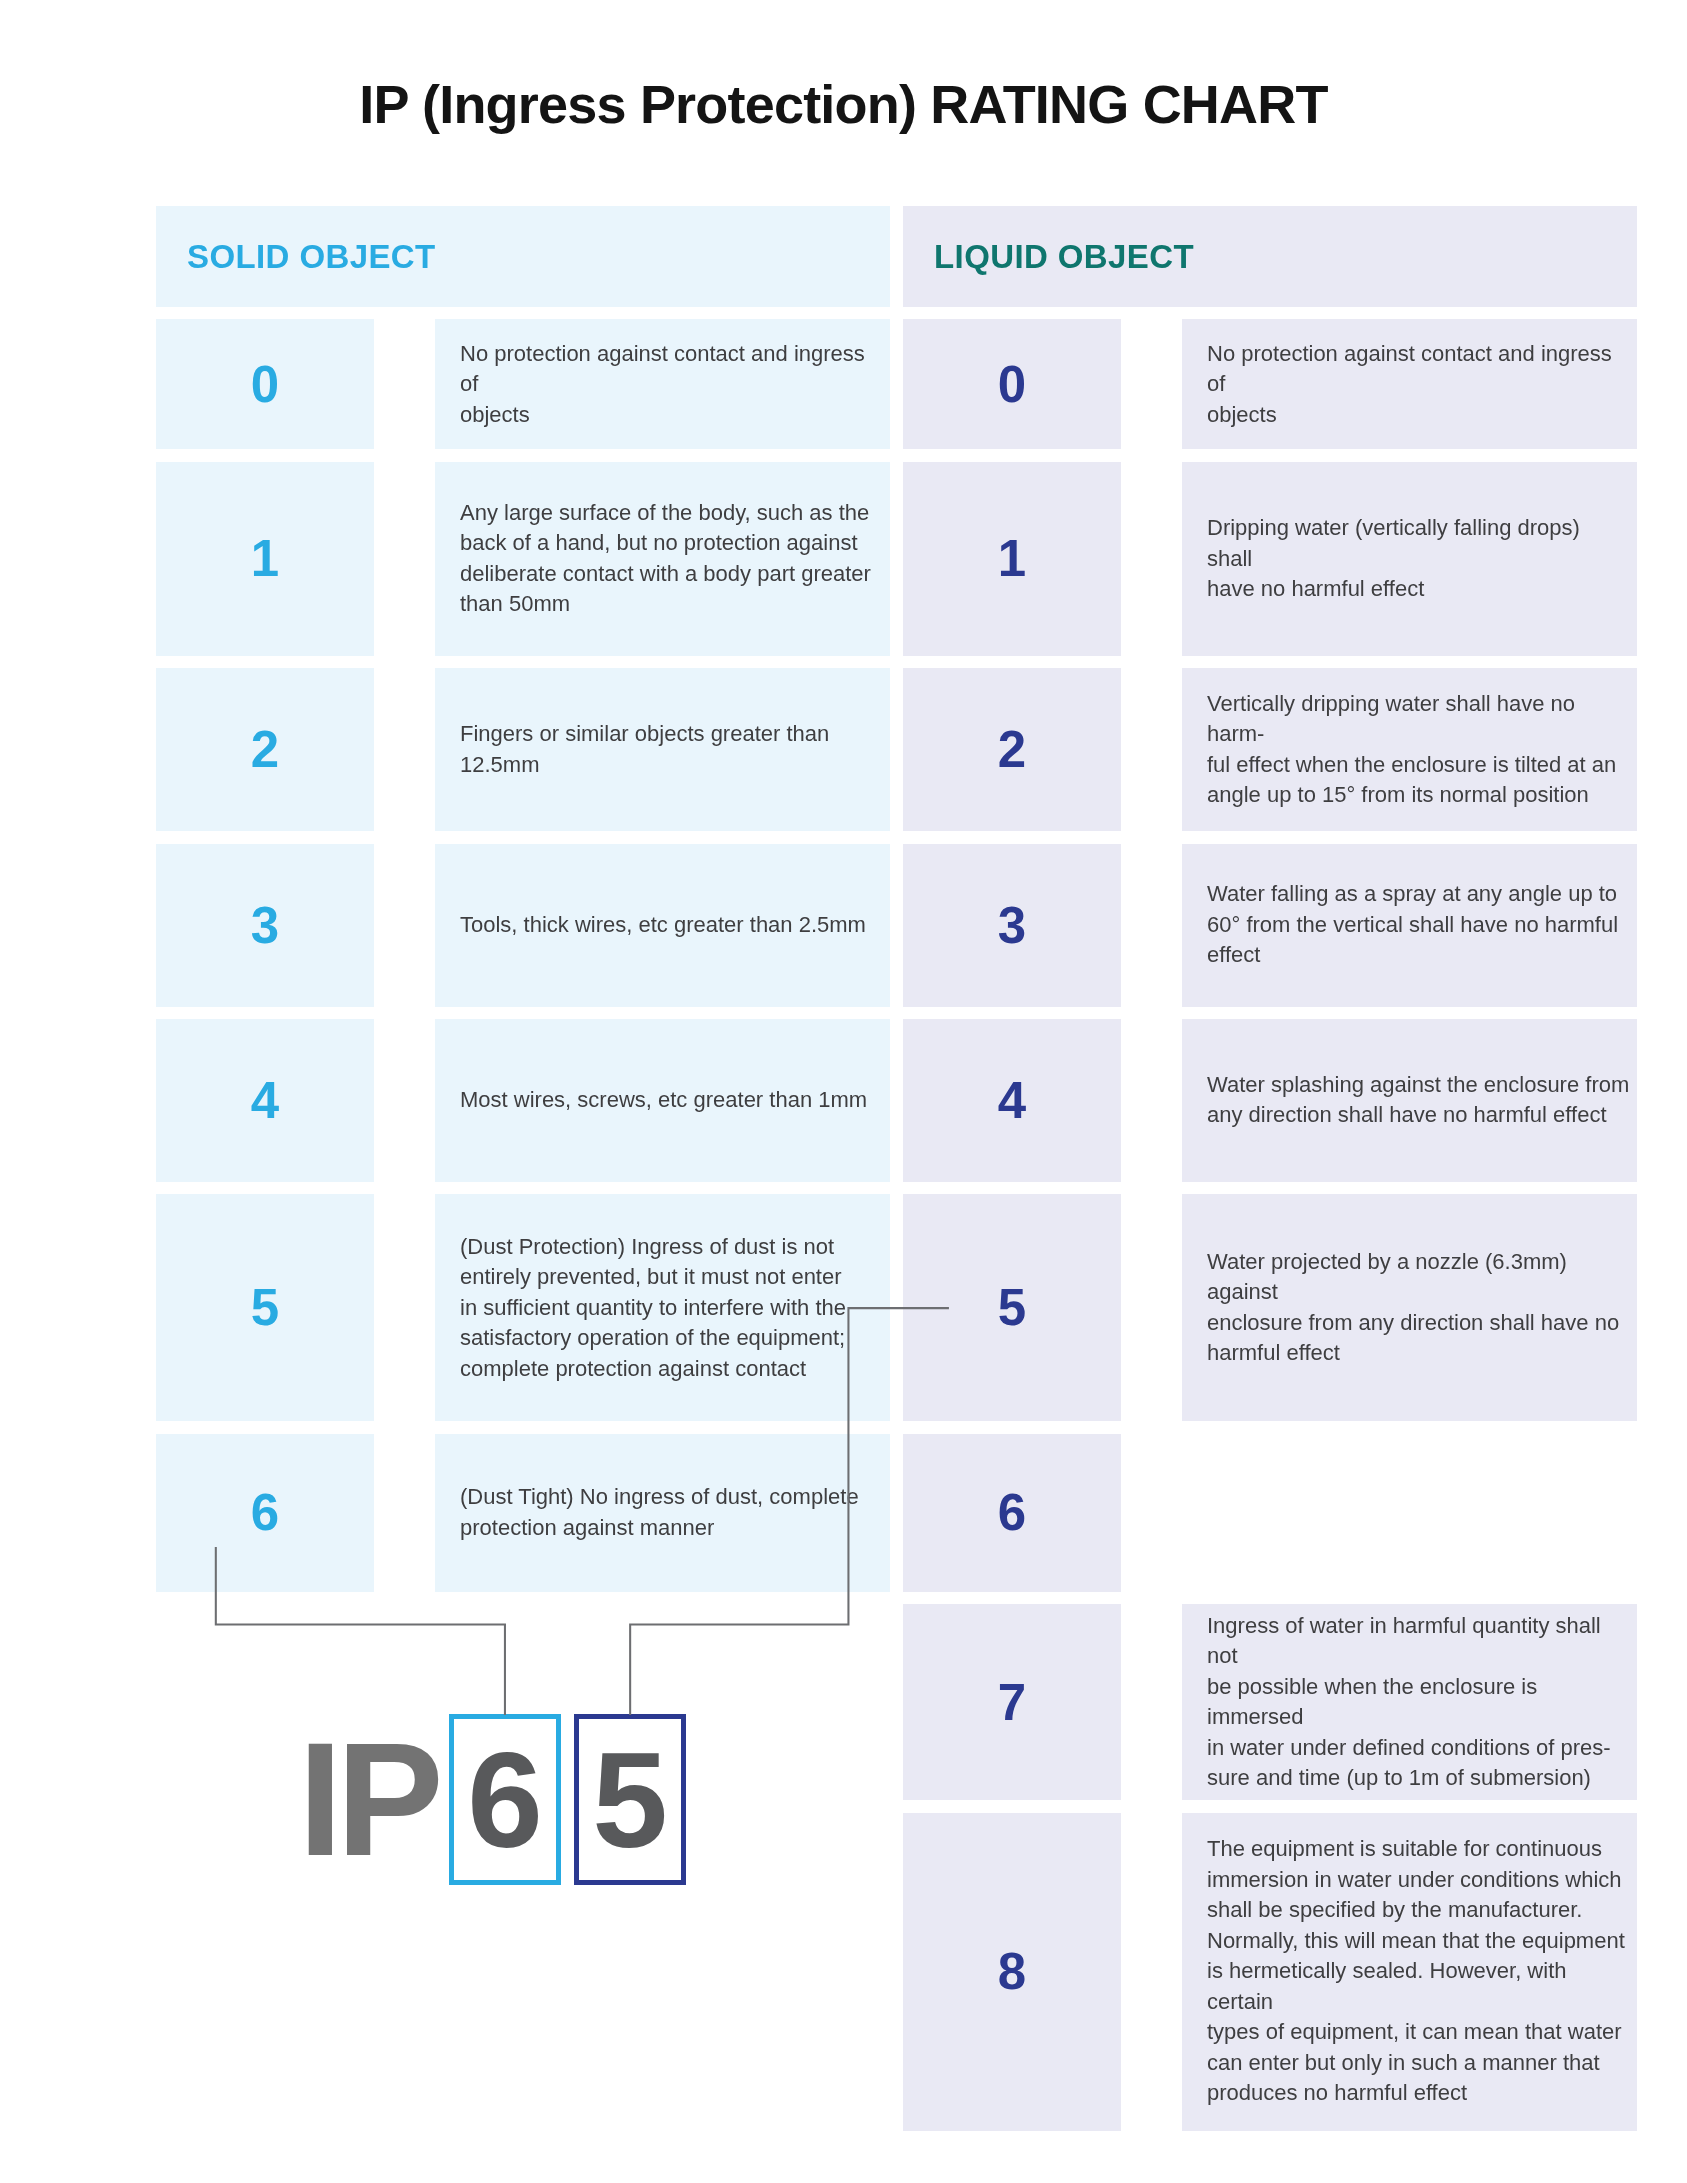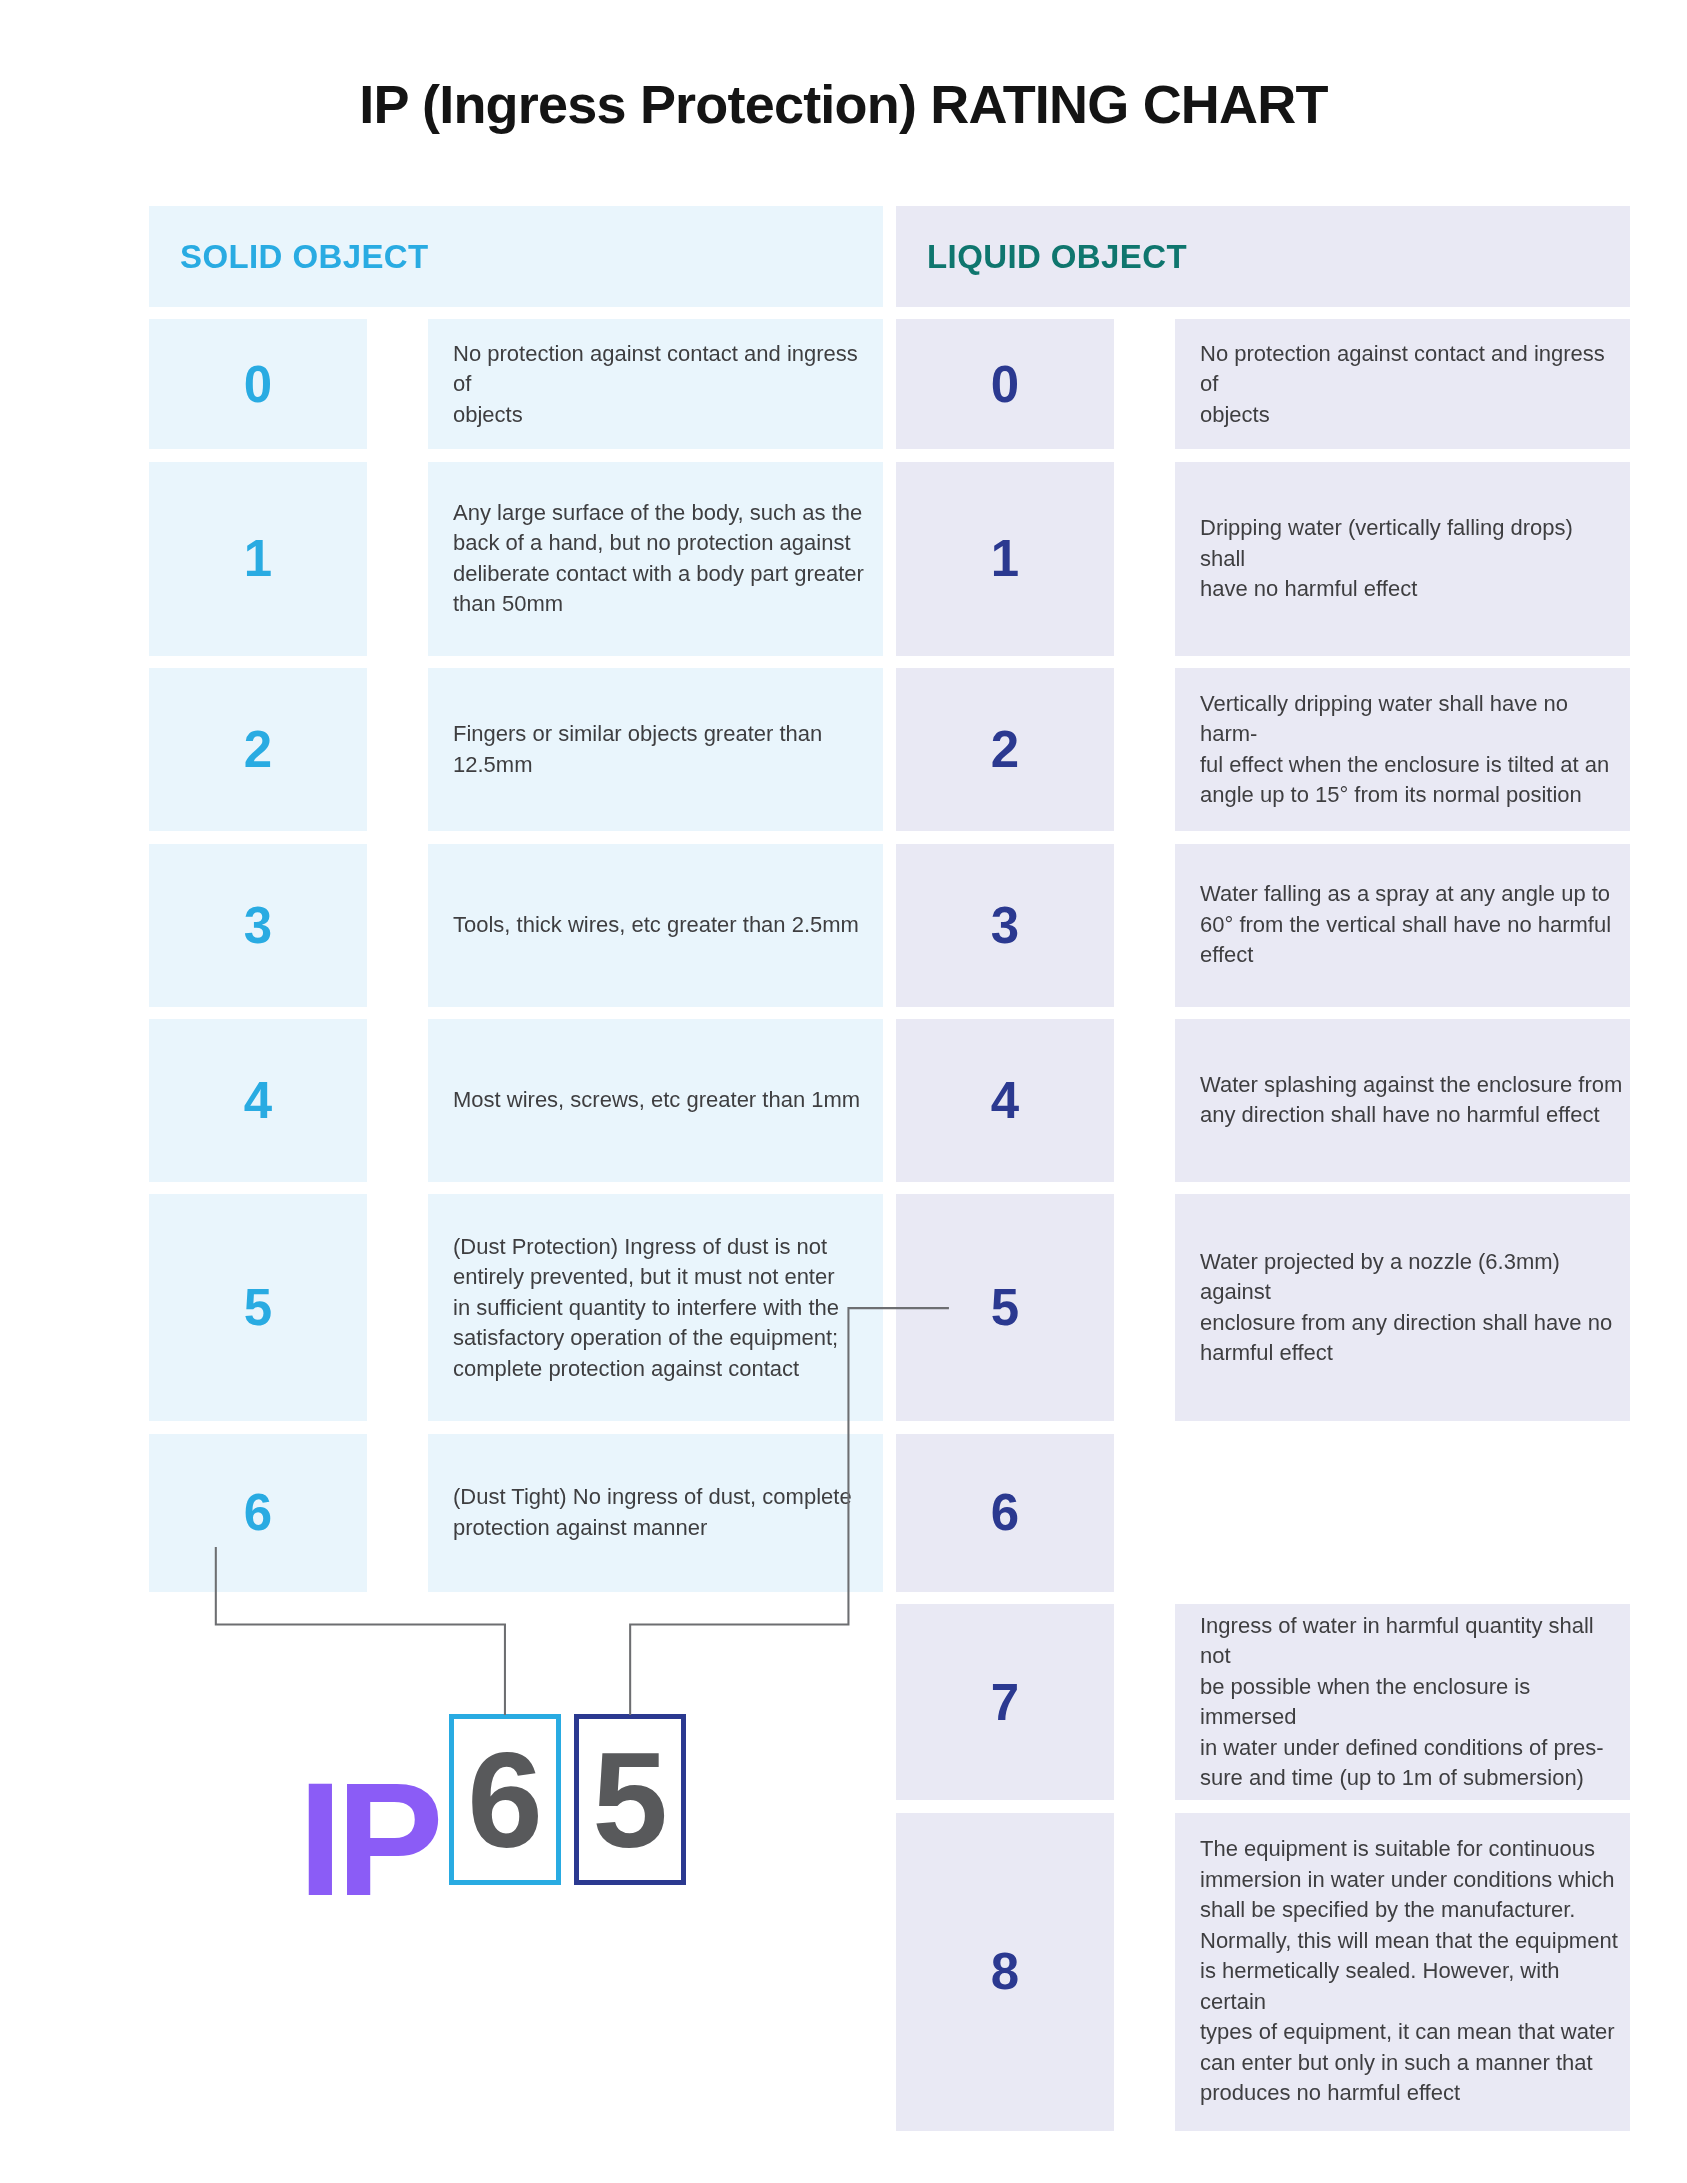--- a/index.html
+++ b/index.html
@@ -6,21 +6,21 @@
   .page {
     position:relative; width:1687px; height:2183px; overflow:hidden;
     background:#ffffff; font-family:"Liberation Sans", sans-serif;border-radius:18px;
   }
   .title {
     position:absolute; top:73px; left:0; width:100%; margin:0;
     text-align:center; font-size:54px; font-weight:bold; color:#141414;
     letter-spacing:-0.8px;
   }
   .grid {
-    position:absolute; left:117px; top:206px;
+    position:absolute; left:124px; top:206px;
     display:grid;
     grid-template-columns:218px 503px 218px 503px;
     grid-template-rows:101px 130px 194px 163px 163px 163px 227px 158px 196px 318px;
     column-gap:13px; row-gap:12.4px;padding-left:32px;
   }
   .hdr {
     display:flex; align-items:center; padding-left:31px;
     font-size:33px; font-weight:bold; letter-spacing:0.4px;
   }
   .hdrS { grid-row:1; grid-column:1/3; background:#E9F5FC; color:#29ABE2; }
@@ -41,21 +41,21 @@
     margin-left:48px;
   }
   .connector-svg {
     position:absolute; left:0; top:0; width:1687px; height:2183px;
     pointer-events:none; z-index:3;
   }
   .ip-prefix {
     position:absolute; left:124px; top:1714px; width:313px; height:171px;
     display:flex; align-items:center; justify-content:flex-end;
     padding-right:13px; font-size:161px; font-weight:bold;
-    color:#8b5cf6; letter-spacing:-6.6px; z-index:2;margin-top:40px;
+    color:#737373; letter-spacing:-6.6px; z-index:2;
   }
   .digit-box {
     position:absolute; top:1714px; width:112px; height:171px;
     box-sizing:border-box; background:#ffffff;
     display:flex; align-items:center; justify-content:center;
     font-size:136px; font-weight:bold; color:#58595B; z-index:2;
   }
   .digit-box-6 { left:449px; border:5px solid #29ABE2; }
   .digit-box-5 { left:574px; border:5px solid #2B3990; }
 </style>

